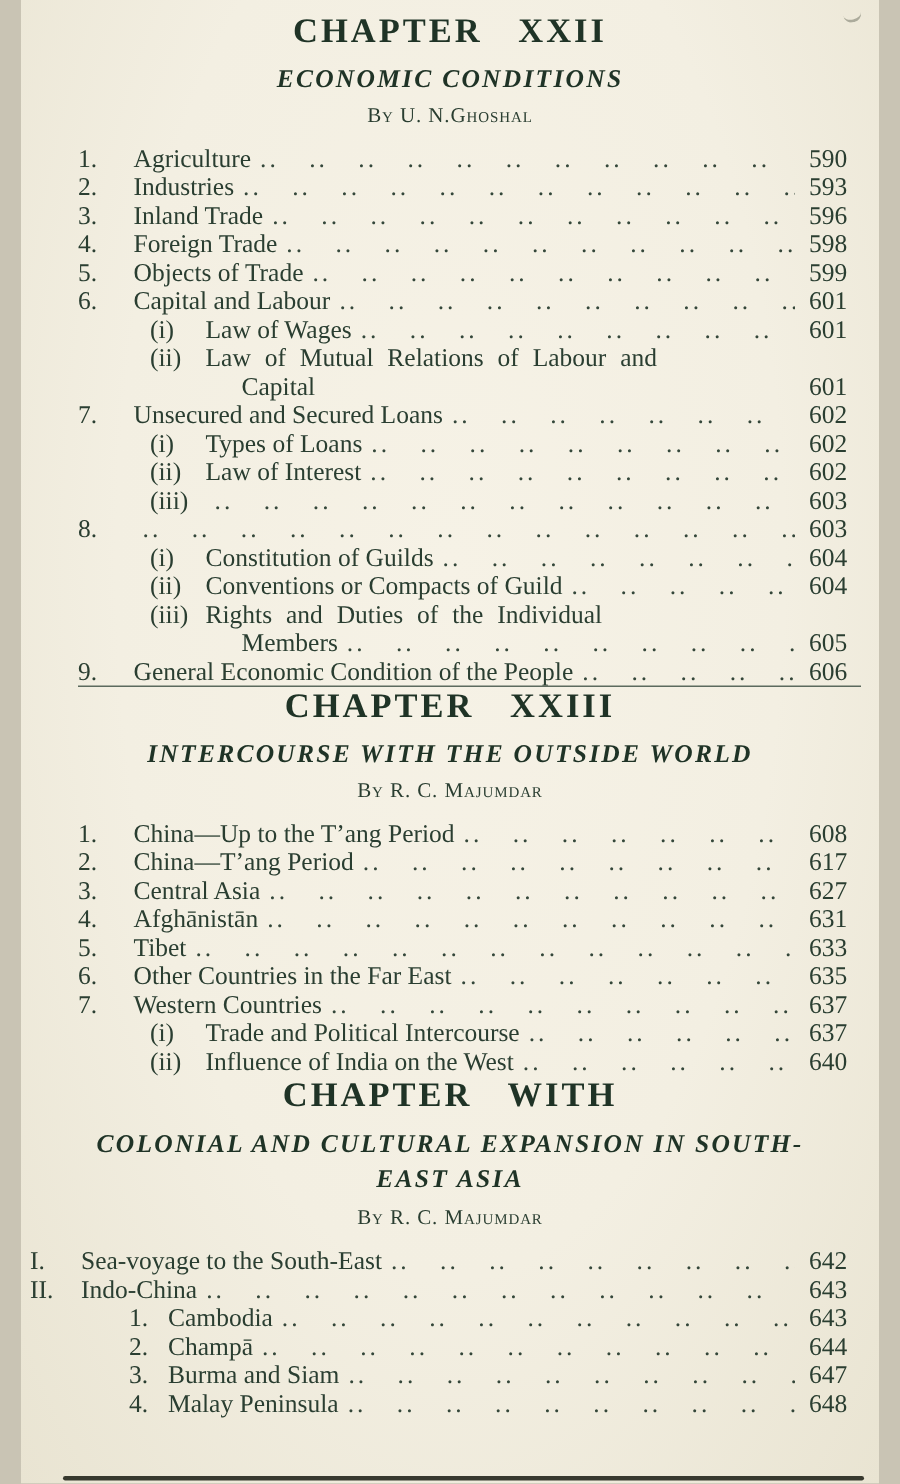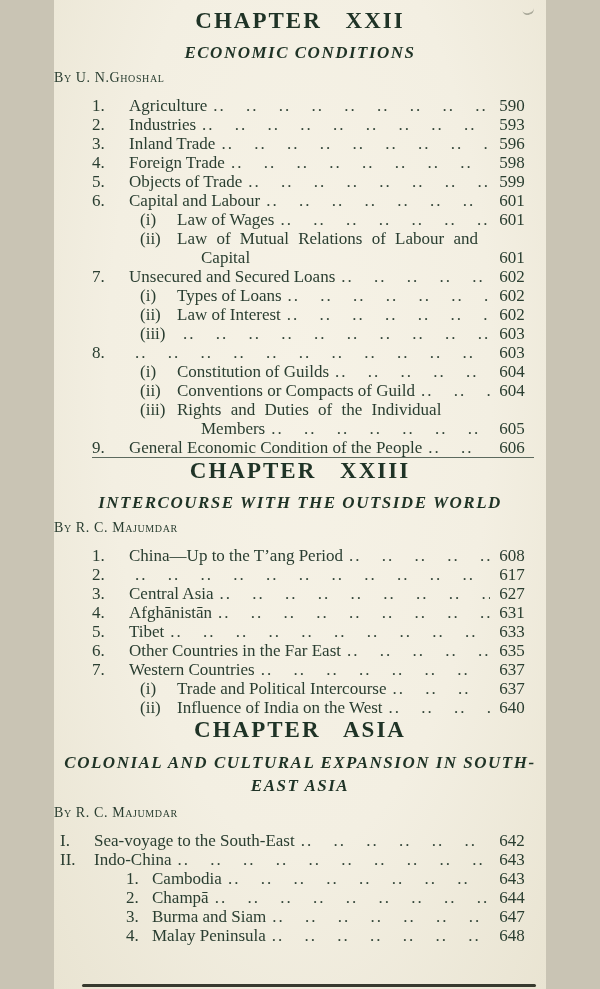--- a/index.html
+++ b/index.html
@@ -3,39 +3,39 @@
 <meta charset="utf-8">
 <style>
   :root{
     --paper:#f3efe2;
     --paper-edge:#e9e4d2;
     --ink:#2a3e31;
     --ink-dark:#1f3326;
   }
   html,body{margin:0;padding:0;background:#c9c4b4;}
   .page{
-    width:492px;height:989px;position:relative;overflow:hidden;
+    width:572px;height:989px;position:relative;overflow:hidden;
     margin:0 auto;
     background:radial-gradient(ellipse at 50% 38%, #f6f2e6 0%, var(--paper) 55%, var(--paper-edge) 100%);
     font-family:"Liberation Serif","DejaVu Serif",serif;
     color:var(--ink);
   }
   .chapter-section{}
   .sec0{margin-top:0;padding-top:8px;}
   .chapter-heading{
     font-size:23px;font-weight:700;text-align:center;
     letter-spacing:2px;word-spacing:16px;margin:0 0 9px;color:var(--ink-dark);
   }
   .section-title{
     font-size:17px;font-weight:700;text-align:center;
     letter-spacing:1.5px;margin:0 0 7px;color:var(--ink-dark);font-style:italic;
   }
   .sec2 .section-title{max-width:500px;margin:0 auto 7px;line-height:1.35;}
   .byline{
-    font-size:14px;font-variant:small-caps;
+    font-size:14px;text-align:center;font-variant:small-caps;
     letter-spacing:0.6px;margin:0 0 10px;
   }
   .entries{font-size:17px;line-height:19px;padding:0 12px 0 38px;}
   .sec2 .entries{padding-left:6px;}
   .entry{display:flex;align-items:baseline;}
   .entry .label{flex:0 0 37px;}
   .lvl1{padding-left:48px;}
   .lvl1 .label{flex:0 0 37px;}
   .sec2 .entry .label{flex:0 0 34px;}
   .sec2 .lvl1{padding-left:66px;}
@@ -185,20 +185,21 @@
         <div class="byline">By R. C. Majumdar</div>
         <div class="entries">
           <div class="entry lvl0">
             <span class="label">1.</span>
             <span class="etext">China—Up to the T’ang Period</span>
             <span class="leader"> .. .. .. .. .. .. .. .. .. .. .. .. .. .. .. .. .. .. .. .. .. .. .. .. .. .. .. ..</span>
             <span class="pg">608</span>
           </div>
           <div class="entry lvl0">
             <span class="label">2.</span>
+            <span class="etext">China—T’ang Period</span>
             <span class="leader"> .. .. .. .. .. .. .. .. .. .. .. .. .. .. .. .. .. .. .. .. .. .. .. .. .. .. .. ..</span>
             <span class="pg">617</span>
           </div>
           <div class="entry lvl0">
             <span class="label">3.</span>
             <span class="etext">Central Asia</span>
             <span class="leader"> .. .. .. .. .. .. .. .. .. .. .. .. .. .. .. .. .. .. .. .. .. .. .. .. .. .. .. ..</span>
             <span class="pg">627</span>
           </div>
           <div class="entry lvl0">
@@ -233,21 +234,21 @@
           </div>
           <div class="entry lvl1">
             <span class="label">(ii)</span>
             <span class="etext">Influence of India on the West</span>
             <span class="leader"> .. .. .. .. .. .. .. .. .. .. .. .. .. .. .. .. .. .. .. .. .. .. .. .. .. .. .. ..</span>
             <span class="pg">640</span>
           </div>
         </div>
       </section>
       <section class="chapter-section sec2">
-        <h1 class="chapter-heading">CHAPTER ASIA</h1>
+        <h1 class="chapter-heading">CHAPTER WITH</h1>
         <h2 class="section-title">COLONIAL AND CULTURAL EXPANSION IN SOUTH-EAST ASIA</h2>
         <div class="byline">By R. C. Majumdar</div>
         <div class="entries">
           <div class="entry lvl0">
             <span class="label">I.</span>
             <span class="etext">Sea-voyage to the South-East</span>
             <span class="leader"> .. .. .. .. .. .. .. .. .. .. .. .. .. .. .. .. .. .. .. .. .. .. .. .. .. .. .. ..</span>
             <span class="pg">642</span>
           </div>
           <div class="entry lvl0">

